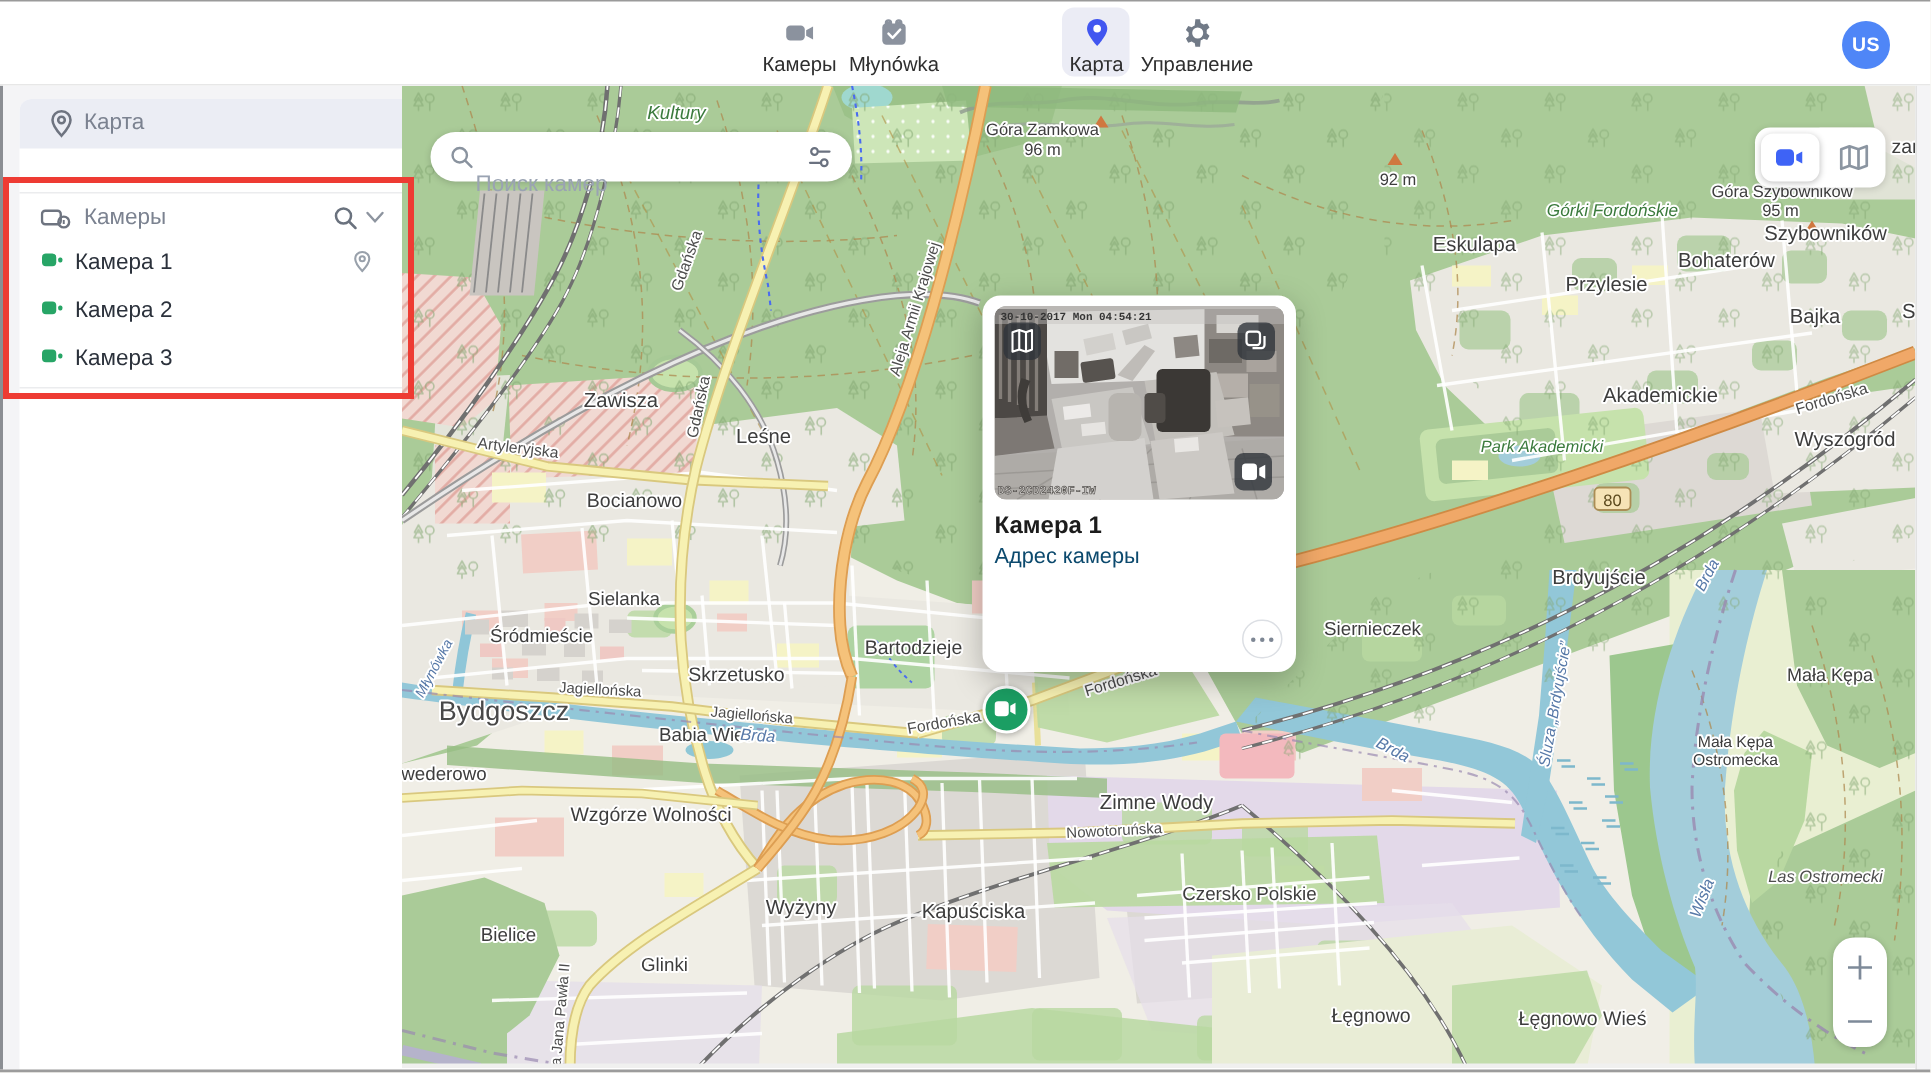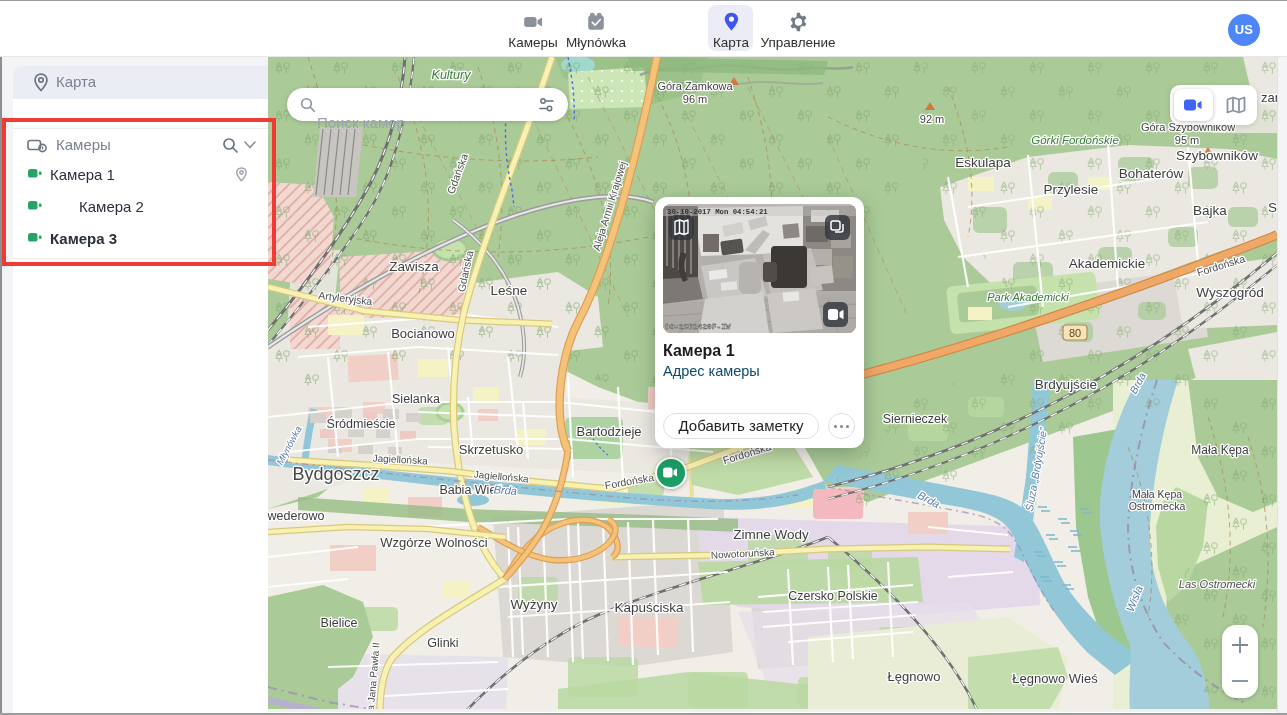--- a/index.html
+++ b/index.html
@@ -20,21 +20,21 @@
   #sidepanel { position:absolute; left:13px; top:9px; width:255px; height:647px; background:#fff; border-radius:8px 0 0 0; }
   .srow { position:absolute; left:0; width:255px; height:33px; }
   .srow .ic { position:absolute; left:19px; top:7px; }
   .srow .tx { position:absolute; left:43px; top:7px; font-size:15px; color:#7b8290; }
   .citem .tx { color:#2b313b; }
   #row-karta { top:0; background:#ebedf4; border-radius:8px 0 0 0; }
   #row-plany { top:33px; }
   .sdiv { position:absolute; left:0; width:255px; height:1px; background:#ebecee; }
   #row-cams  { top:63px; height:32px; }
   .citem { height:32px; }
-  #cam1 { top:93px; } #cam2 { top:125px; } #cam3 { top:157px;font-weight:bold; }
+  #cam1 { top:93px; } #cam2 { top:125px; } #cam3 { top:157px; }
   .gcam { position:absolute; left:15px; top:9px; }
   #redbox { position:absolute; left:2px; top:118px; width:274px; height:148px; border:4px solid #ee3b33; z-index:55; }
   
   #map { position:absolute; left:268px; top:57px; width:1009px; height:655px; overflow:hidden; z-index:10; }
   #rightstrip { position:absolute; left:1277px; top:57px; width:10px; height:656px; background:#f4f4f6; border-left:1px solid #e2e2e2; z-index:45; }
   #bottomstrip { position:absolute; left:0; top:713px; width:1287px; height:2px; background:#9c9c9c; z-index:58; }
   #bottomstrip2 { position:absolute; left:268px; top:709px; width:1019px; height:3px; background:#f0f0ef; z-index:44; }
   
   #search { position:absolute; left:287px; top:88px; width:281px; height:33px; border-radius:17px; background:#fff; box-shadow:0 1px 5px rgba(0,0,0,.18); z-index:30; }
   #search .ph { position:absolute; left:30px; top:8px; font-size:15px; color:#9aa3b2;margin-top:18px; }
@@ -126,21 +126,21 @@
       <svg style="position:absolute;left:222px;top:8px;" width="13" height="16" viewBox="0 0 13 16">
           <path d="M6.5 1 C3.7 1 1.8 3 1.8 5.5 C1.8 8.6 6.5 13.7 6.5 13.7 C6.5 13.7 11.2 8.6 11.2 5.5 C11.2 3 9.3 1 6.5 1 Z" fill="none" stroke="#99a1ab" stroke-width="1.4"></path>
           <circle cx="6.5" cy="5.5" r="1.7" fill="none" stroke="#99a1ab" stroke-width="1.4"></circle>
         </svg>
     </div>
     <div class="srow citem" id="cam2">
       <svg class="gcam" width="14" height="11" viewBox="0 0 14 11">
           <rect x="0" y="1" width="9.5" height="8.5" rx="2.6" fill="#27a566"></rect>
           <rect x="10.8" y="3.6" width="2.8" height="3.4" rx="1.2" fill="#27a566"></rect>
         </svg>
-      <div class="tx" style="left:37px;margin-left:29px;">Камера 2</div>
+      <div class="tx" style="left:37px;">Камера 2</div>
     </div>
     <div class="srow citem" id="cam3">
       <svg class="gcam" width="14" height="11" viewBox="0 0 14 11">
           <rect x="0" y="1" width="9.5" height="8.5" rx="2.6" fill="#27a566"></rect>
           <rect x="10.8" y="3.6" width="2.8" height="3.4" rx="1.2" fill="#27a566"></rect>
         </svg>
       <div class="tx" style="left:37px;">Камера 3</div>
     </div>
     <div class="sdiv" style="top:192px;"></div>
   </div>
@@ -594,21 +594,20 @@
         <rect x="160" y="98" width="25" height="25" rx="6" fill="#30353b" opacity="0.8"></rect>
         <g fill="#fff">
           <rect x="165" y="105" width="10" height="11" rx="2.5"></rect>
           <path d="M176.5 108 L180.5 105.8 V115.2 L176.5 113 Z"></path>
         </g>
       </g>
     </svg>
   </div>
   <div class="title">Камера 1</div>
   <div class="sub">Адрес камеры</div>
-  <div id="notebtn">Добавить заметку</div>
   <div id="dotsbtn">
       <span style="left:5px;"></span>
       <span style="left:11px;"></span>
       <span style="left:17px;"></span>
     </div>
 </div>
 
 <div id="marker">
   <svg style="position:absolute;left:6px;top:8px;" width="15" height="11" viewBox="0 0 15 11">
       <rect x="0" y="0.5" width="9.5" height="10" rx="2.5" fill="#fff"></rect>

